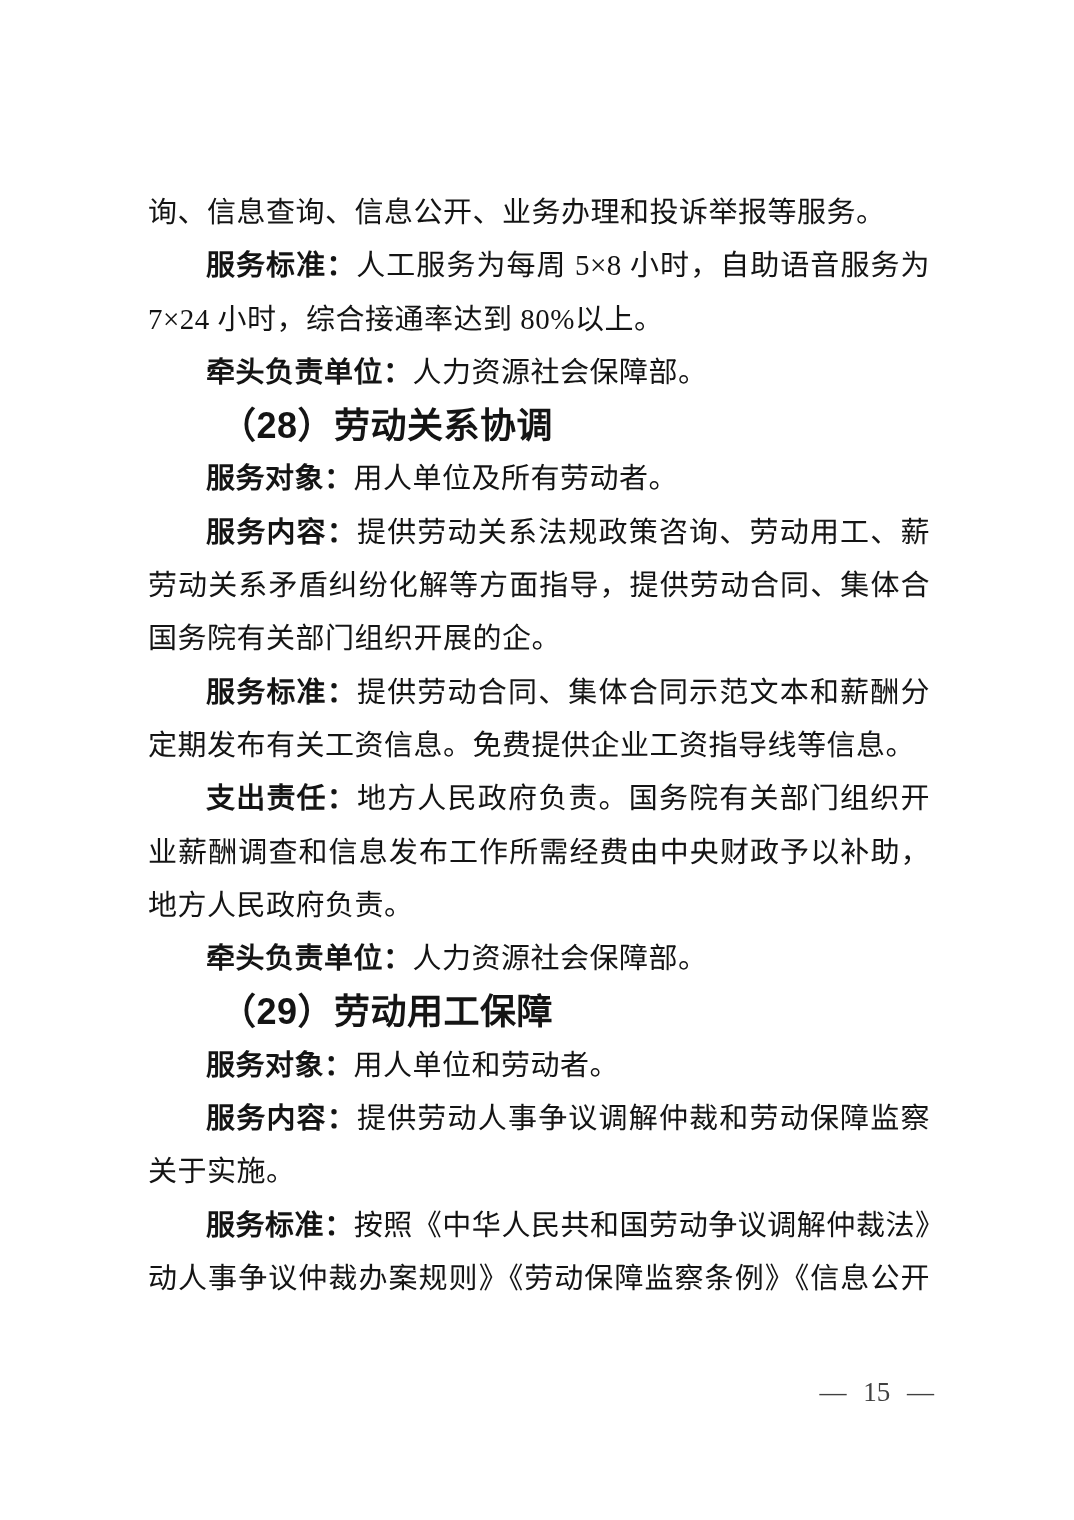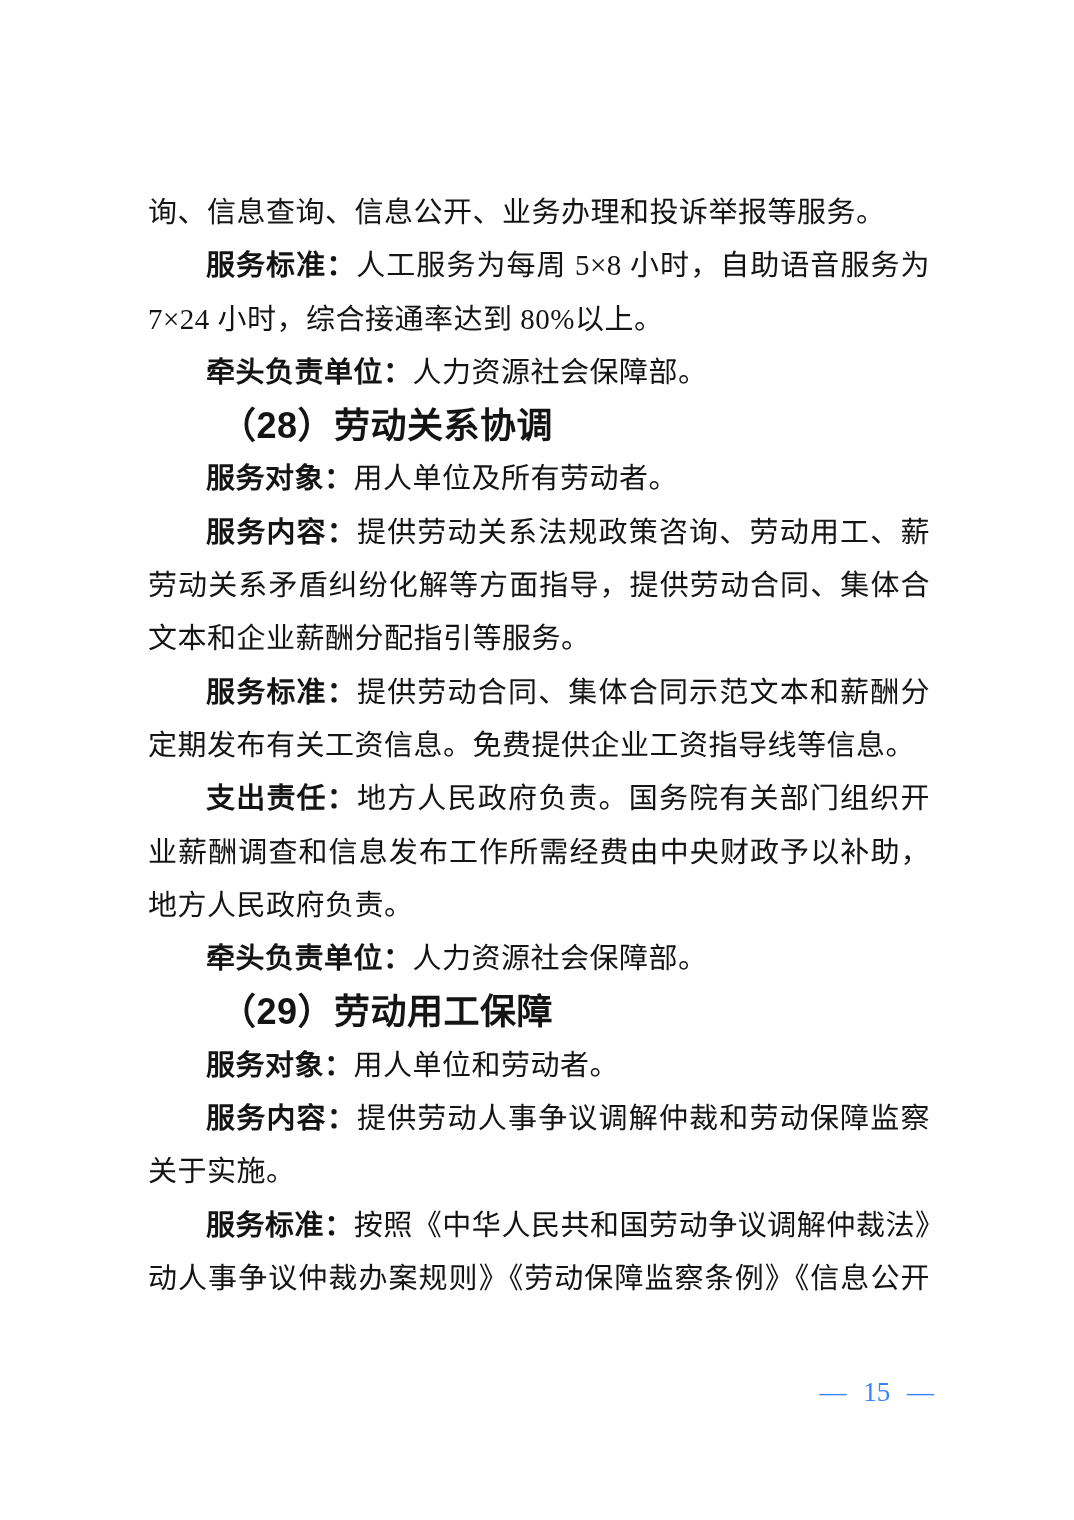--- a/index.html
+++ b/index.html
@@ -54,37 +54,37 @@
     position: absolute;
     left: 148px;
     top: 1372px;
     width: 786px;
     height: 40px;
     line-height: 40px;
     font-size: 27px;
     text-align: right;
     word-spacing: 10px;
     font-family: "Liberation Serif", "DejaVu Serif", serif;
-    color: #3b82f6;
+    color: #404040;
   }
 </style>
 </head>
 <body>
 
 <div class="page">
   <div class="content">
       <div class="line"><span>询、信息查询、信息公开、业务办理和投诉举报等服务。</span></div>
       <div class="line indent full"><span class="label">服务标准：</span><span>人工服务为每周 5×8 小时，自助语音服务为每周</span></div>
       <div class="line"><span>7×24 小时，综合接通率达到 80%以上。</span></div>
       <div class="line indent"><span class="label">牵头负责单位：</span><span>人力资源社会保障部。</span></div>
       <div class="line heading indent"><span>（28）劳动关系协调</span></div>
       <div class="line indent"><span class="label">服务对象：</span><span>用人单位及所有劳动者。</span></div>
       <div class="line indent full"><span class="label">服务内容：</span><span>提供劳动关系法规政策咨询、劳动用工、薪酬以及</span></div>
       <div class="line full"><span>劳动关系矛盾纠纷化解等方面指导，提供劳动合同、集体合同示范</span></div>
-      <div class="line"><span>文本和企业薪酬分配指引等服务。</span></div>
+      <div class="line"><span>国务院有关部门组织开展的企。</span></div>
       <div class="line indent full"><span class="label">服务标准：</span><span>提供劳动合同、集体合同示范文本和薪酬分配指引。</span></div>
       <div class="line"><span>定期发布有关工资信息。免费提供企业工资指导线等信息。</span></div>
       <div class="line indent full"><span class="label">支出责任：</span><span>地方人民政府负责。国务院有关部门组织开展的企</span></div>
       <div class="line full"><span>业薪酬调查和信息发布工作所需经费由中央财政予以补助，其余由</span></div>
       <div class="line"><span>地方人民政府负责。</span></div>
       <div class="line indent"><span class="label">牵头负责单位：</span><span>人力资源社会保障部。</span></div>
       <div class="line heading indent"><span>（29）劳动用工保障</span></div>
       <div class="line indent"><span class="label">服务对象：</span><span>用人单位和劳动者。</span></div>
       <div class="line indent full"><span class="label">服务内容：</span><span>提供劳动人事争议调解仲裁和劳动保障监察执法维</span></div>
       <div class="line"><span>关于实施。</span></div>

